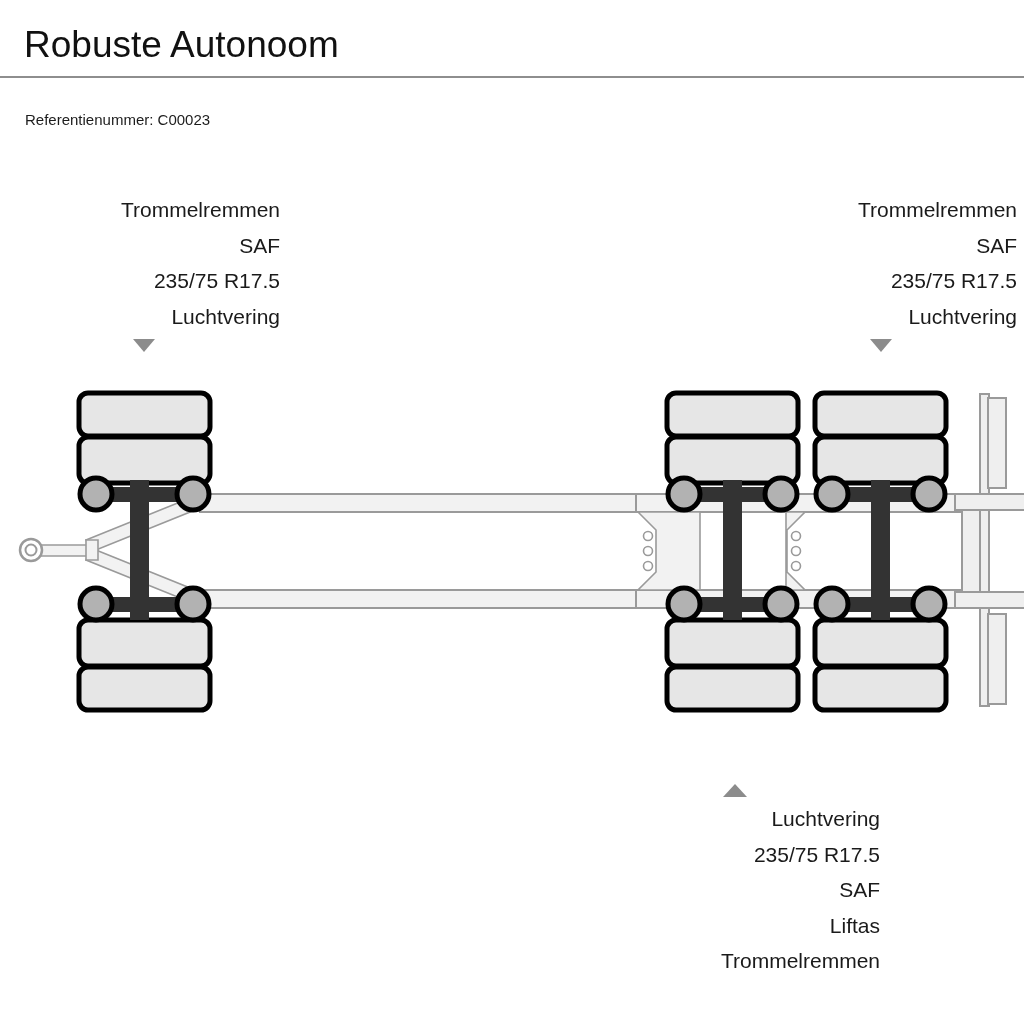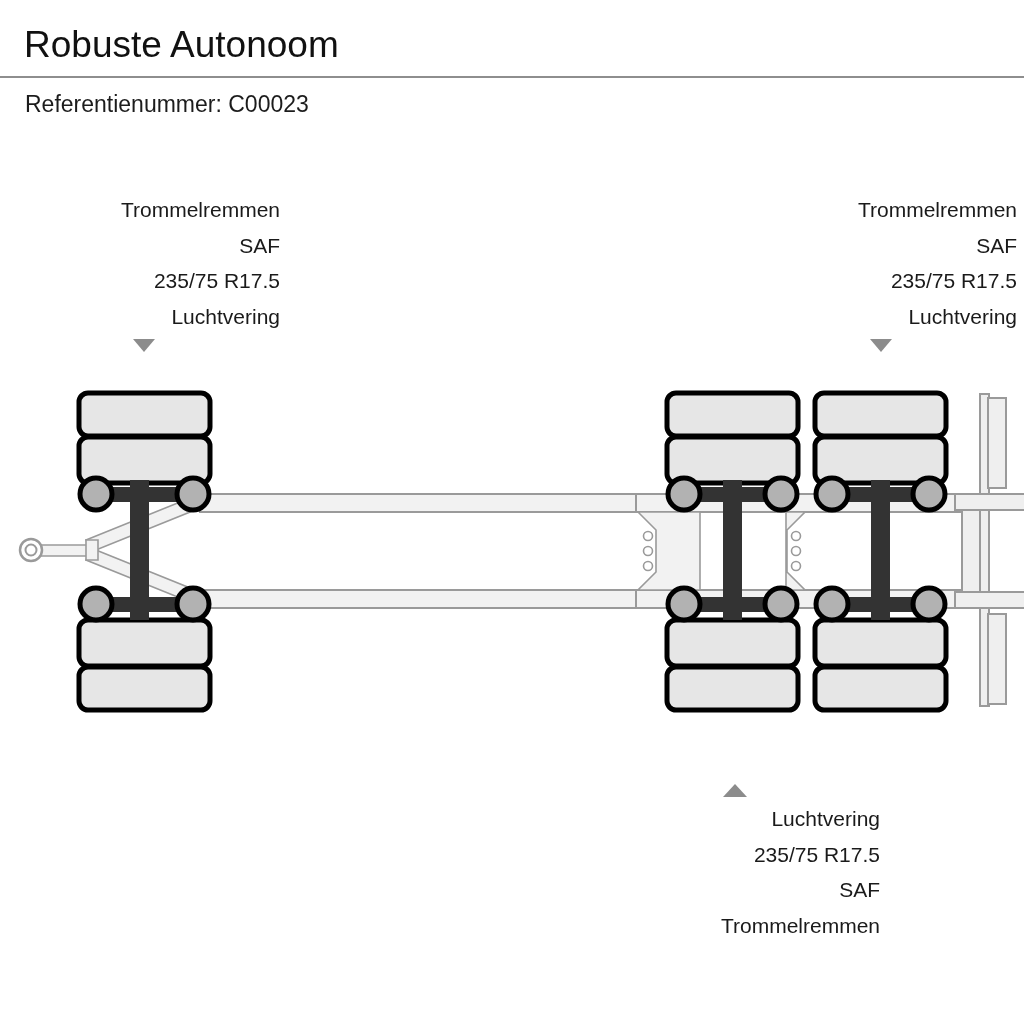--- a/index.html
+++ b/index.html
@@ -42,22 +42,22 @@
     position: absolute;
     left: 0;
     top: 76px;
     width: 1024px;
     height: 2px;
     background: #8e8e8e;
   }
   #reference-line {
     position: absolute;
     left: 25px;
-    top: 92px;
-    font-size: 23px;
+    top: 108px;
+    font-size: 15px;
     line-height: 24px;
     color: #1c1c1c;
     white-space: nowrap;
   }
 
   
   .callout {
     position: absolute;
     text-align: right;
     font-size: 21px;
@@ -236,14 +236,15 @@
   <span class="line">235/75 R17.5</span>
   <span class="line">Luchtvering</span>
   <div class="tri tri-down"></div>
 </div>
 
 <div class="callout" id="callout-bottom">
   <div class="tri tri-up"></div>
   <span class="line">Luchtvering</span>
   <span class="line">235/75 R17.5</span>
   <span class="line">SAF</span>
+  <span class="line">Liftas</span>
   <span class="line">Trommelremmen</span>
 </div>
 
 </body></html>

